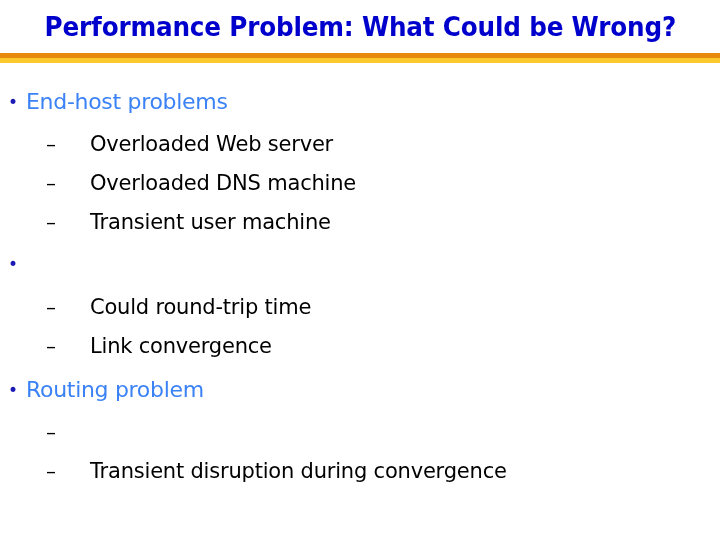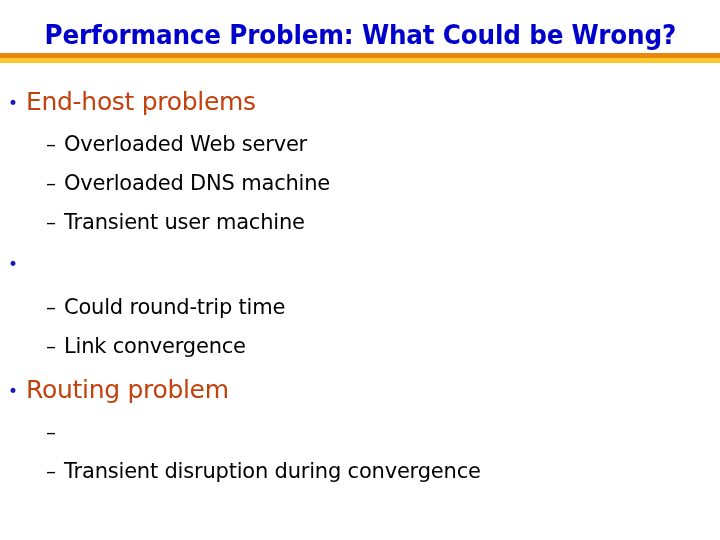--- a/index.html
+++ b/index.html
@@ -20,21 +20,21 @@
     width: 720px;
     height: 540px;
     background: #ffffff;
     box-sizing: border-box;
   }
 
   
   .title-zone {
     position: absolute;
     left: 0;
-    top: 8px;
+    top: 0;
     width: 720px;
     height: 53px;
     display: flex;
     align-items: center;
     justify-content: center;
   }
   .slide-title {
     font-family: "DejaVu Sans", sans-serif;
     font-weight: bold;
     font-size: 26px;
@@ -101,23 +101,23 @@
     flex: 0 0 26px;
     text-align: center;
     color: #1a1ab4;
     font-size: 17px;
     line-height: 40px;
     position: relative;
     top: -1px;
   }
   .l1-text {
     font-family: "DejaVu Sans", sans-serif;
-    font-size: 25px;
+    font-size: 22px;
     line-height: 40px;
-    color: #c2410c;
+    color: #3b82f6;
     white-space: nowrap;
     letter-spacing: -0.3px;
   }
 
   
   .l2 {
     display: flex;
     align-items: baseline;
     margin: 0;
     padding: 0;
@@ -131,20 +131,21 @@
     font-size: 20px;
     line-height: 39px;
   }
   .l2-text {
     font-family: "DejaVu Sans", sans-serif;
     font-size: 21px;
     line-height: 39px;
     color: #000000;
     white-space: nowrap;
     letter-spacing: -0.2px;
+    margin-left: 26px;
   }
 
   
   .group-1 { margin-top: 19px; }
   .group-2 { margin-top: 3px; }
   .group-3 { margin-top: 4px; }
   .sub-first { margin-top: 3px; }
 </style>
 </head>
 <body>

